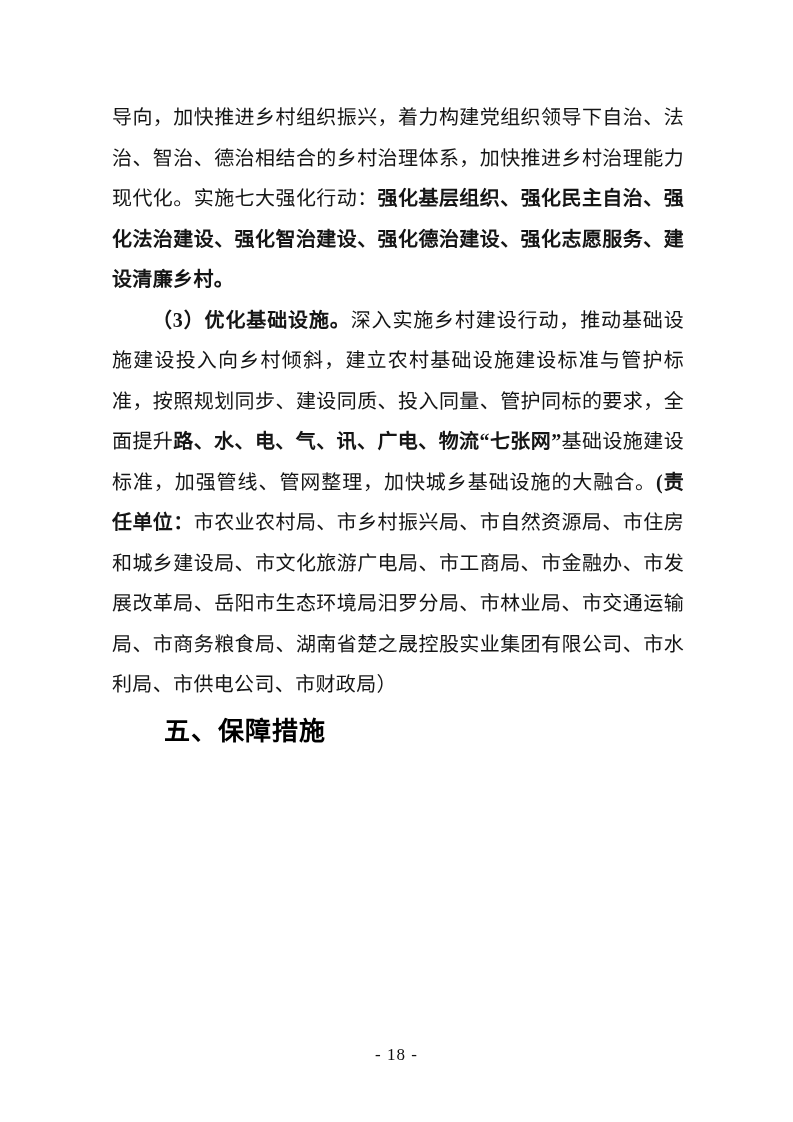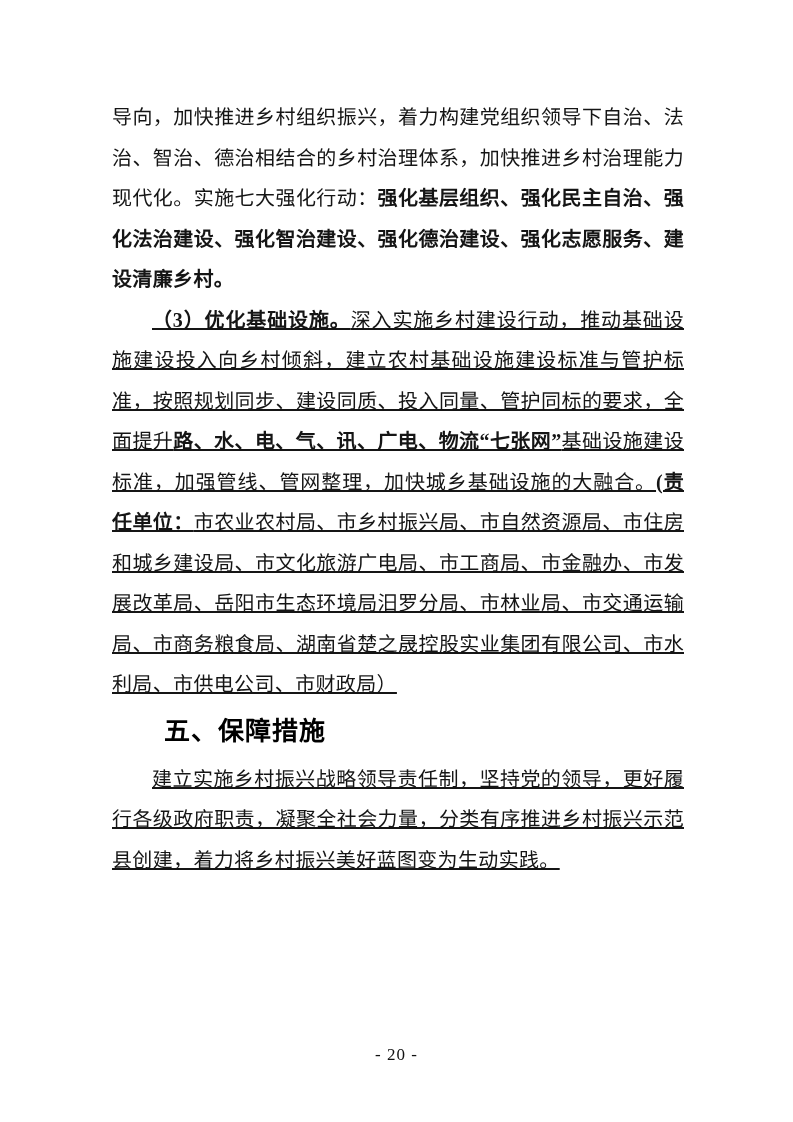--- a/index.html
+++ b/index.html
@@ -26,21 +26,20 @@
     font-size: 20px;
     line-height: 40.5px;
     letter-spacing: 0.35px;
     text-align: justify;
     text-justify: inter-ideograph;
     margin: 0;
     word-break: break-all;
   }
   .para.indent {
     text-indent: 2em;
-    text-decoration: underline;
   }
   .bold {
     font-weight: bold;
     text-align: right;
   }
   .heading {
     font-family: "Liberation Sans", "DejaVu Sans", sans-serif;
     font-weight: bold;
     font-size: 26px;
     line-height: 46px;
@@ -62,16 +61,15 @@
   }
 </style>
 </head>
 <body>
 
 <div class="page">
   <div class="content">
       <div class="para"><span>导向，加快推进乡村组织振兴，着力构建党组织领导下自治、法治、智治、德治相结合的乡村治理体系，加快推进乡村治理能力现代化。实施七大强化行动：</span><span class="bold">强化基层组织、强化民主自治、强化法治建设、强化智治建设、强化德治建设、强化志愿服务、建设清廉乡村。</span></div>
       <div class="para indent"><span class="bold">（3）优化基础设施。</span><span>深入实施乡村建设行动，推动基础设施建设投入向乡村倾斜，建立农村基础设施建设标准与管护标准，按照规划同步、建设同质、投入同量、管护同标的要求，全面提升</span><span class="bold">路、水、电、气、讯、广电、物流“七张网”</span><span>基础设施建设标准，加强管线、管网整理，加快城乡基础设施的大融合。</span><span class="bold">(责任单位：</span><span>市农业农村局、市乡村振兴局、市自然资源局、市住房和城乡建设局、市文化旅游广电局、市工商局、市金融办、市发展改革局、岳阳市生态环境局汨罗分局、市林业局、市交通运输局、市商务粮食局、湖南省楚之晟控股实业集团有限公司、市水利局、市供电公司、市财政局）</span></div>
       <div class="heading"><span class="bold">五、保障措施</span></div>
-      <div class="para indent"><span>建立实施乡村振兴战略领导责任制，坚持党的领导，更好履行各级政府职责，凝聚全社会力量，分类有序推进乡村振兴示范县创建，着力将乡村振兴美好蓝图变为生动实践。</span></div>
     </div>
-  <div class="page-number">- 20 -</div>
+  <div class="page-number">- 18 -</div>
 </div>
 
 </body></html>

